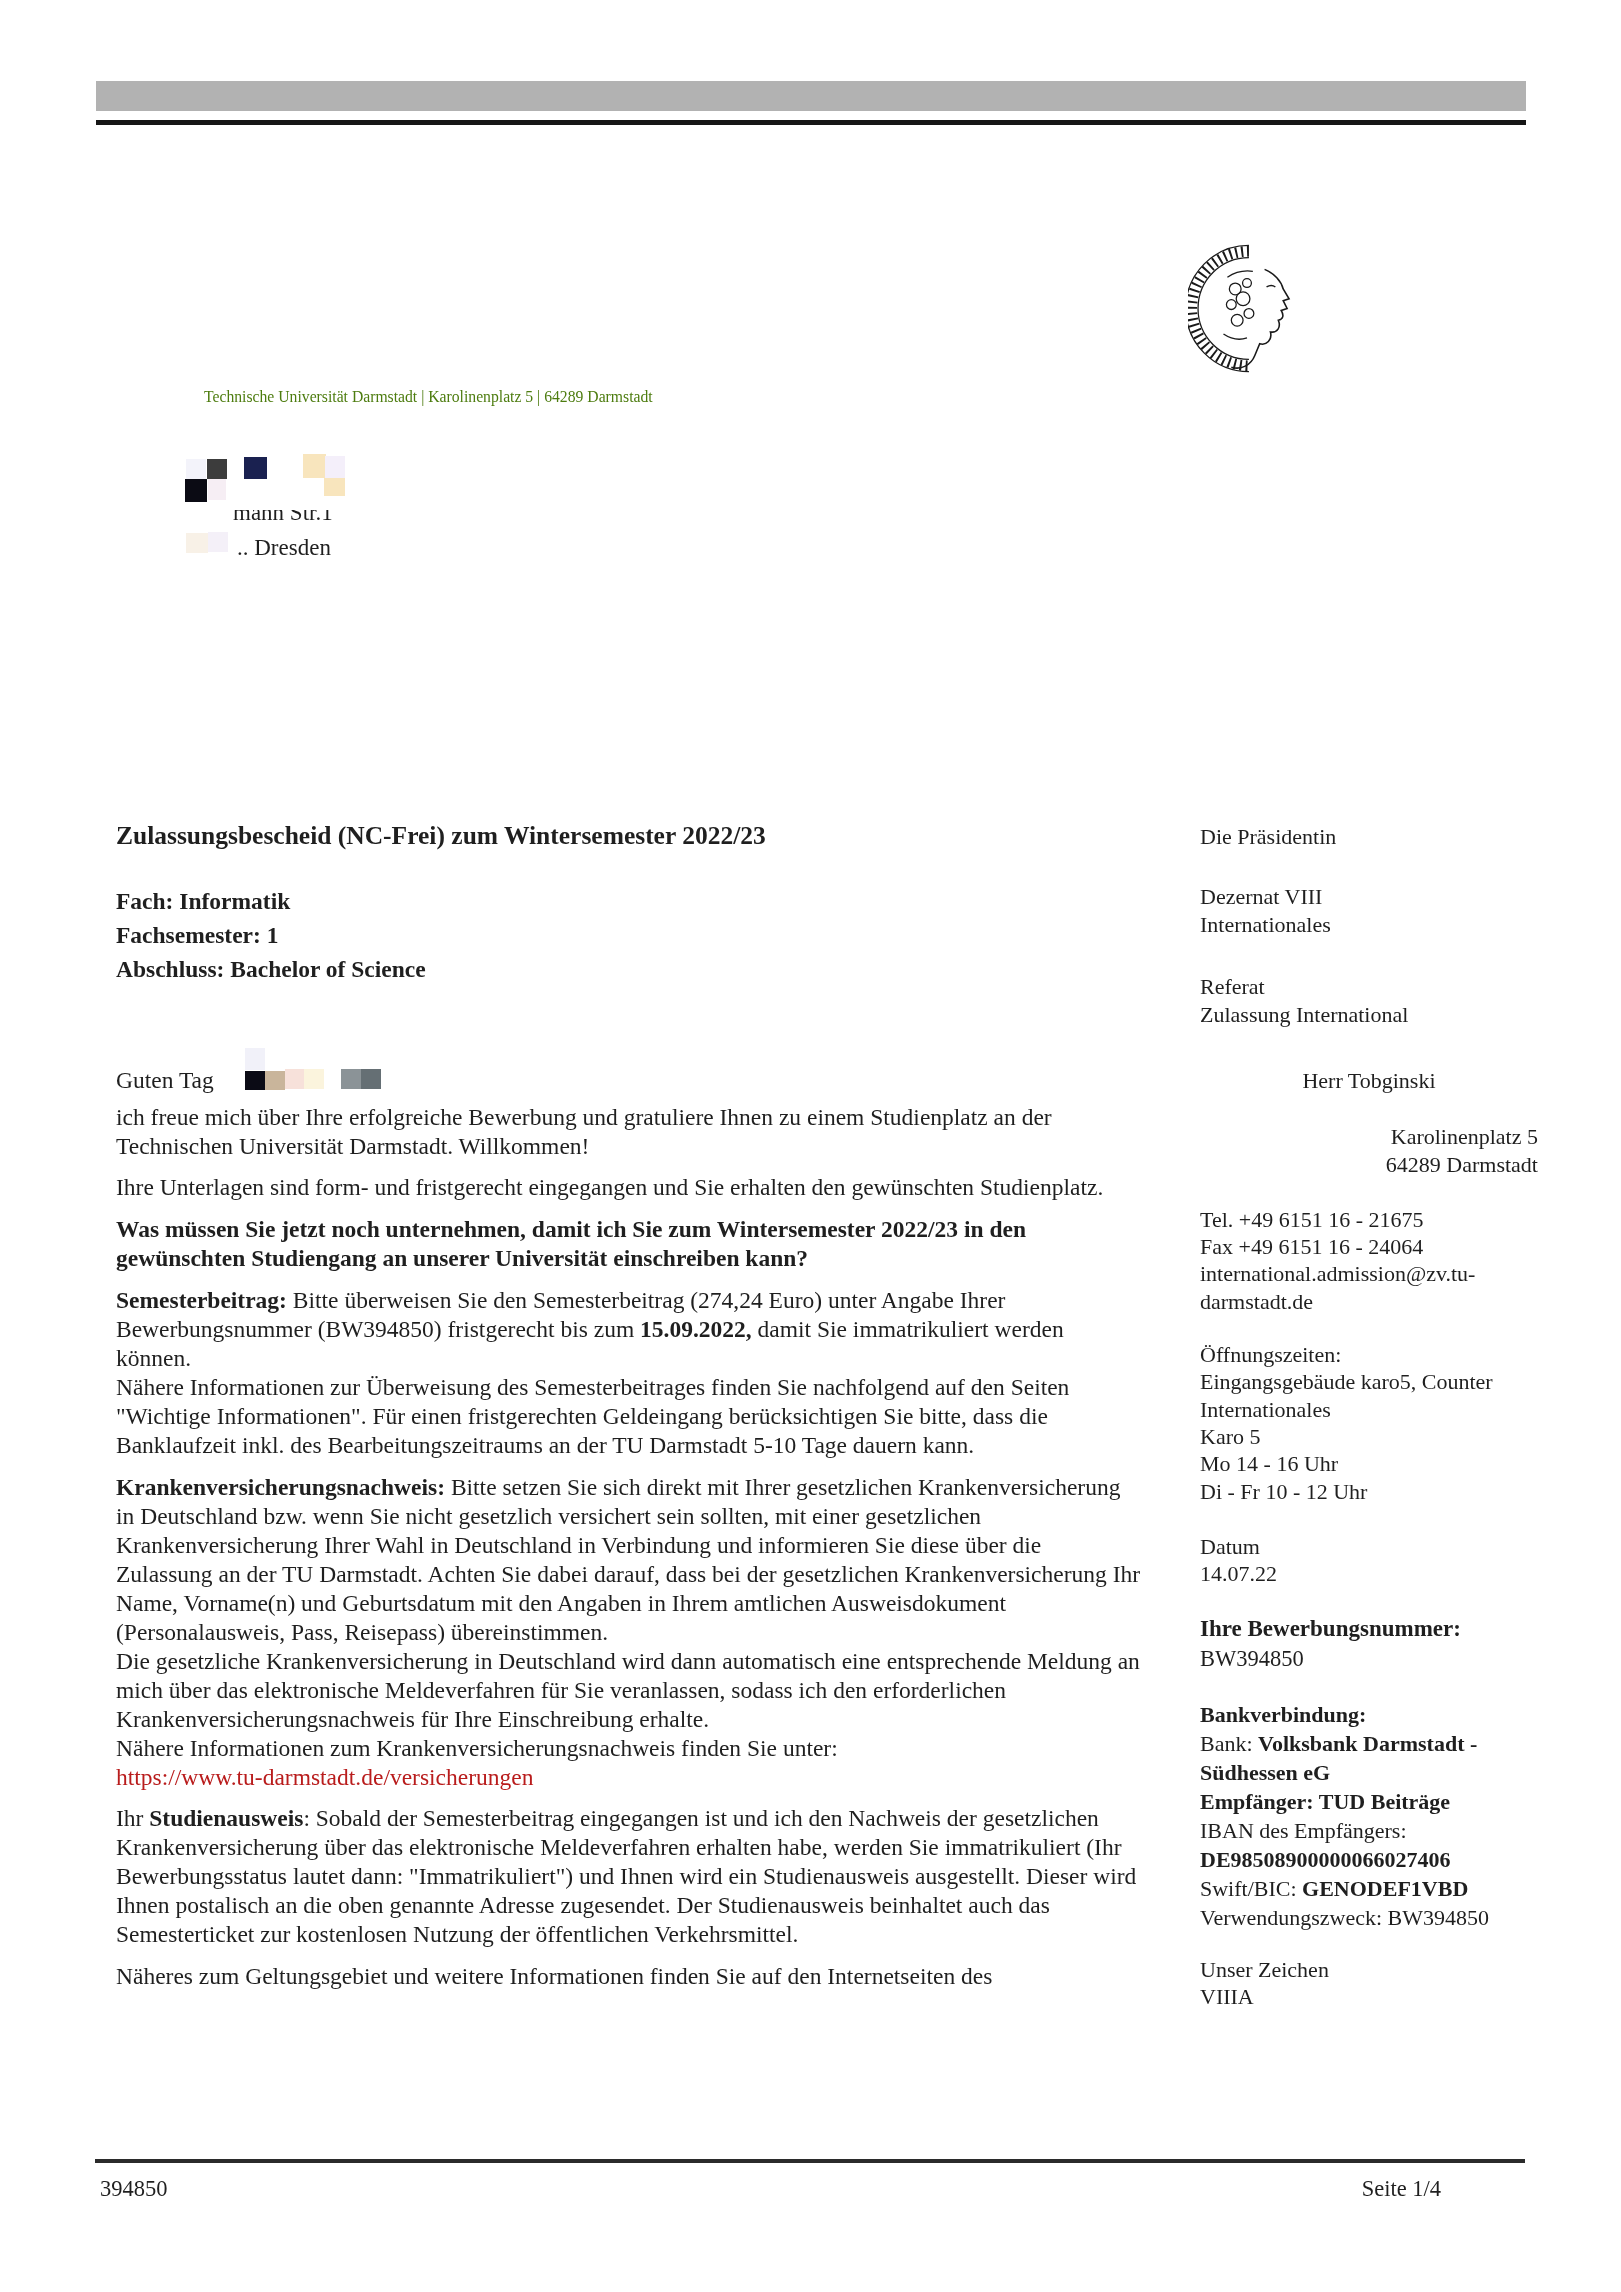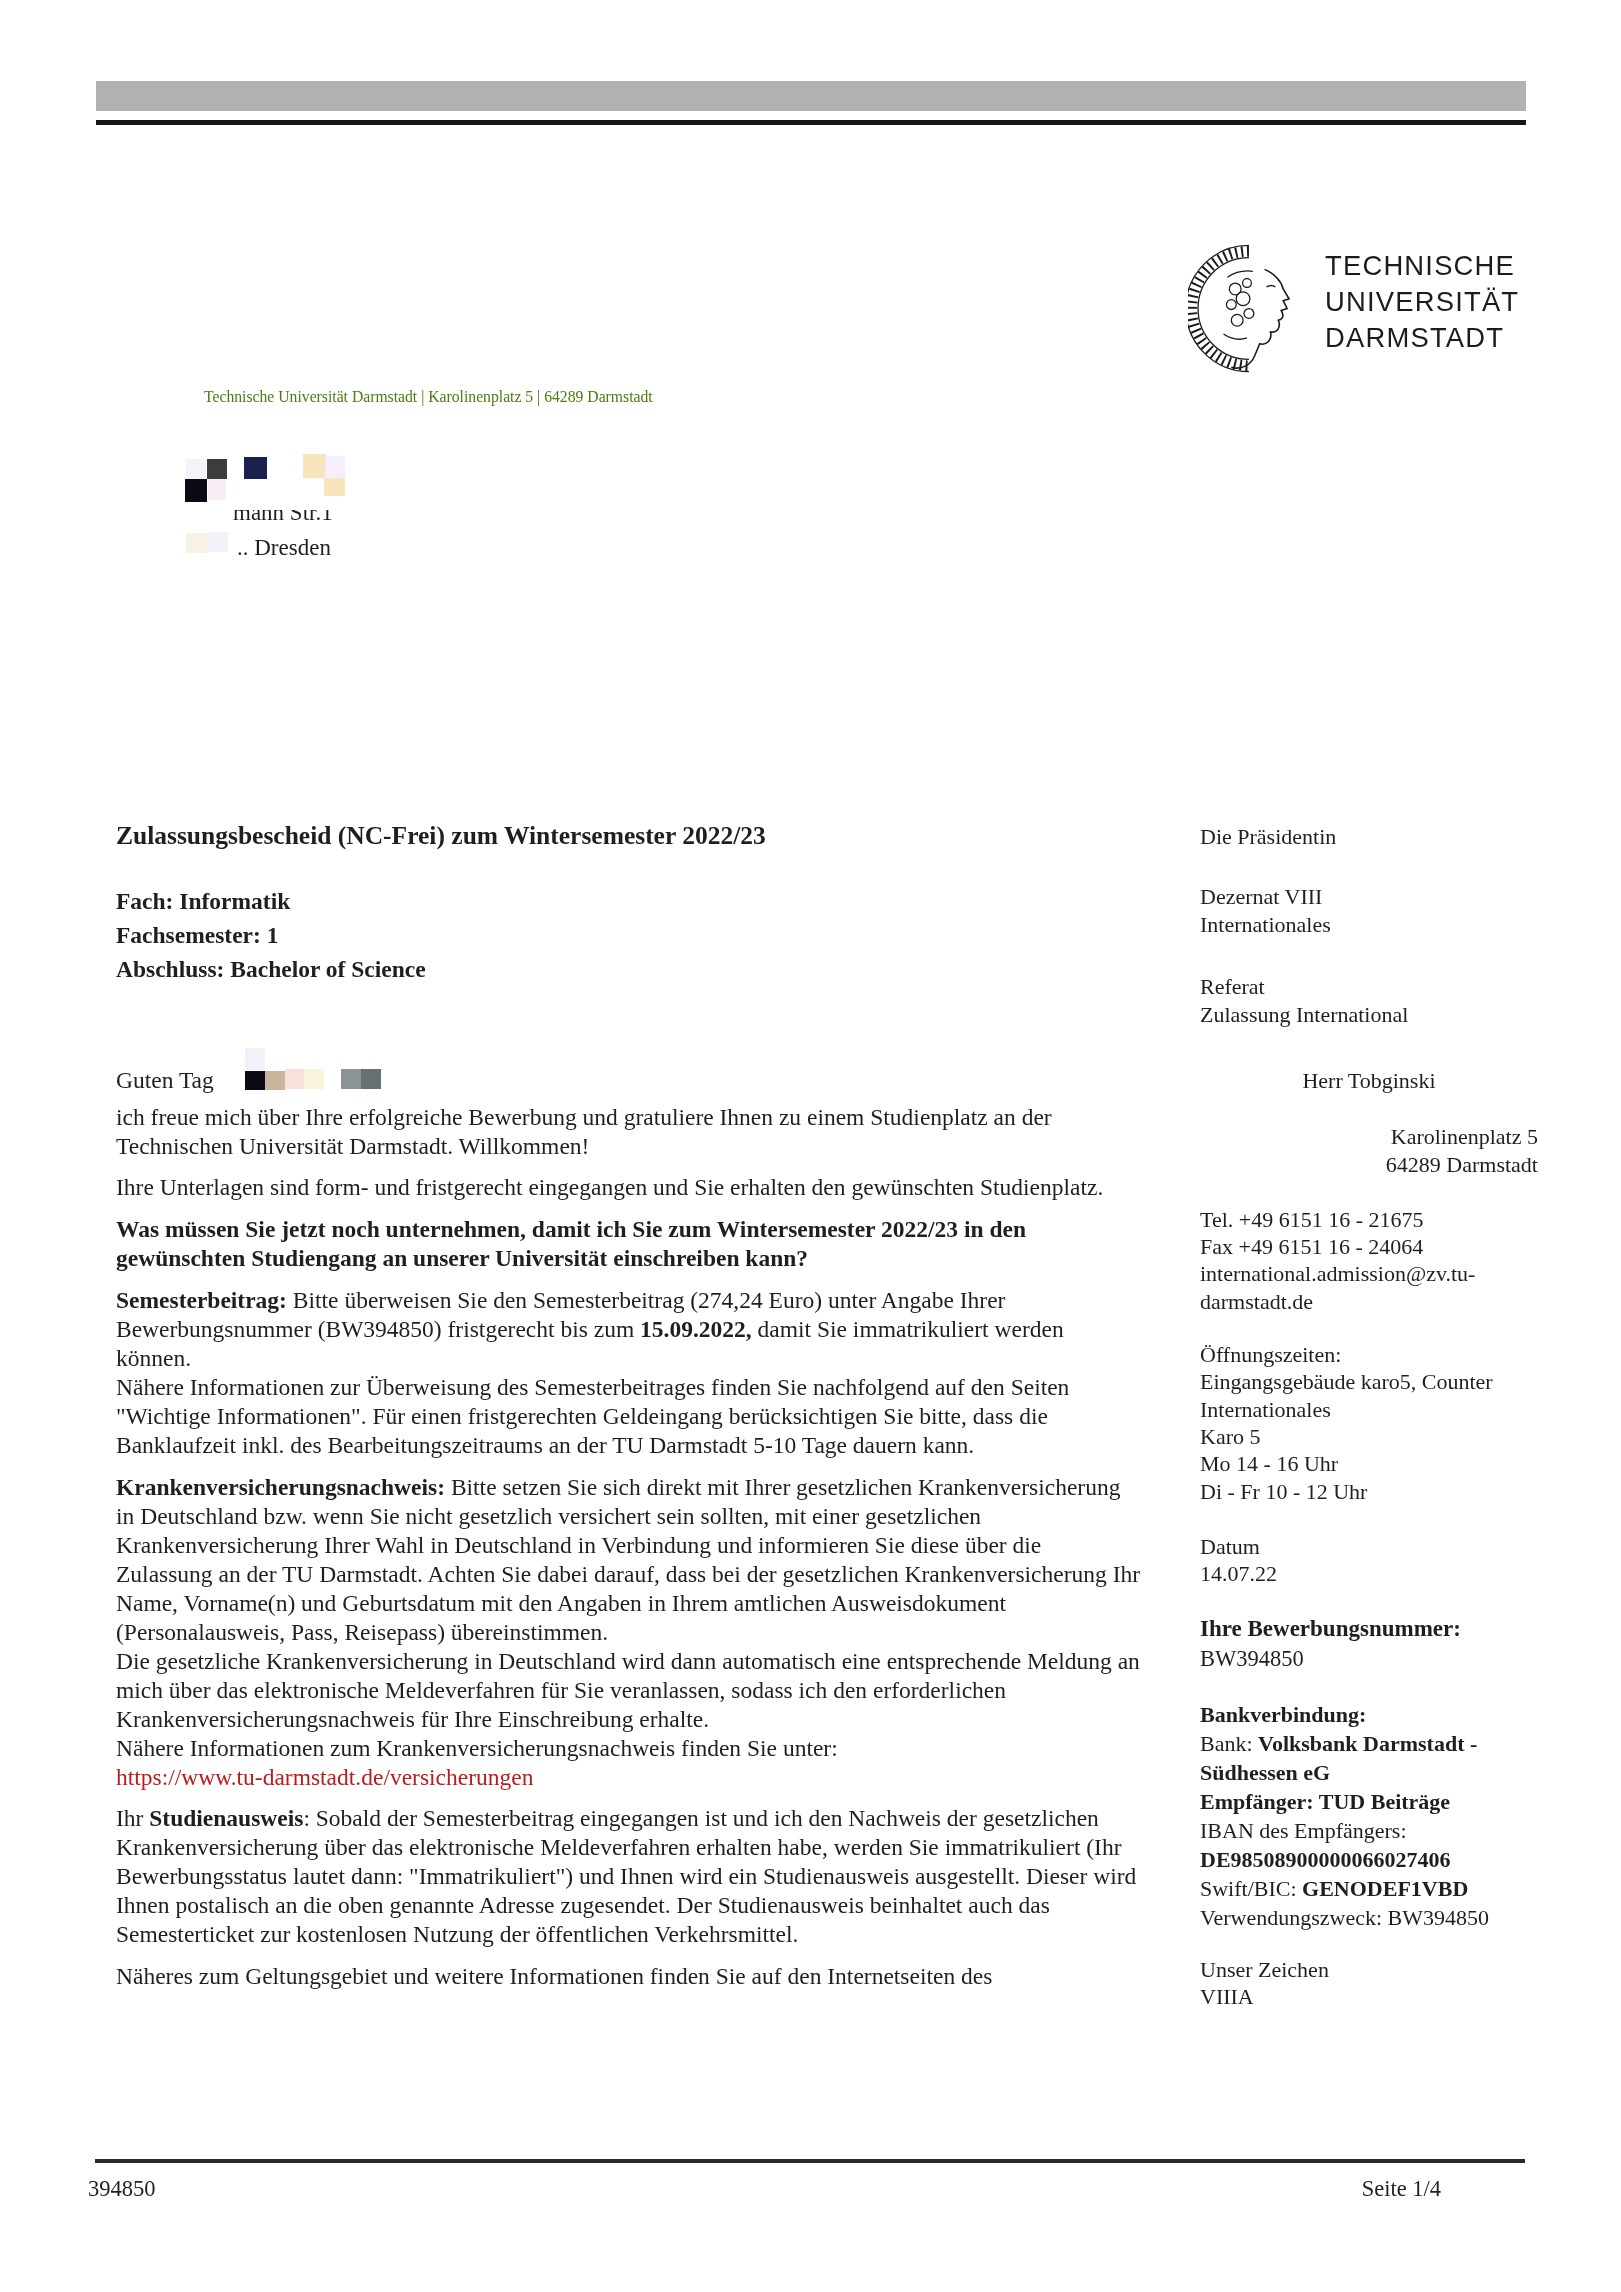--- a/index.html
+++ b/index.html
@@ -44,21 +44,21 @@
   .sec-hours   { margin-top:25.5px; }
   .sec-datum   { margin-top:27.4px; }
   .sec-bew     { margin-top:25.5px; }
   .sec-bank    { margin-top:27.4px; line-height:29px; }
   .sec-zeichen { margin-top:23.5px; }
   .bew-label { font-size:23px; font-weight:bold; line-height:31px; }
   .bew-value { font-size:22.5px; line-height:29px; }
 
   
   .f-line  { position:absolute; left:95px; top:2159px; width:1430px; height:3.9px; background:#2b2b2b; }
-  .f-left  { position:absolute; left:88px; top:2176px; font-size:22.5px; }
+  .f-left  { position:absolute; left:100px; top:2176px; font-size:22.5px; }
   .f-right { position:absolute; left:1225px; top:2176px; width:216px; text-align:right; font-size:22.5px; }
 </style>
 </head>
 <body>
 
 <div class="page">
 
   <div class="bar-gray" style="background: rgb(178, 178, 178);"></div>
   <div class="bar-black" style="background: rgb(22, 22, 22);"></div>
 
@@ -73,25 +73,20 @@
         <path d="M36 96 Q48 104 60 100" stroke-width="1.4"></path>
         <path d="M80 48 q5 -3 9 0" stroke-width="1.5"></path>
         <circle cx="48" cy="50" r="6" stroke-width="1.3"></circle>
         <circle cx="60" cy="44" r="4.5" stroke-width="1.3"></circle>
         <circle cx="44" cy="66" r="5" stroke-width="1.3"></circle>
         <circle cx="56" cy="60" r="7" stroke-width="1.3"></circle>
         <circle cx="50" cy="82" r="6" stroke-width="1.3"></circle>
         <circle cx="62" cy="75" r="5" stroke-width="1.3"></circle>
       </g>
     </svg>
-  </div>
-  <div class="logo-text">
-    <div>TECHNISCHE</div>
-    <div>UNIVERSITÄT</div>
-    <div>DARMSTADT</div>
   </div>
 
   <div class="sender">Technische Universität Darmstadt | Karolinenplatz 5 | 64289 Darmstadt</div>
   <div class="recipient">
     <div class="r1">mann Str.1</div>
     <div class="r2">.. Dresden</div>
   <div class="px" style="left: 4.9px; top: 7.8px; width: 20.6px; height: 20.6px; background: rgb(243, 243, 250);"></div>
       <div class="px" style="left: 25.5px; top: 7.8px; width: 20.6px; height: 20.6px; background: rgb(60, 60, 60);"></div>
       <div class="px" style="left: 63px; top: 5.9px; width: 22.5px; height: 22.5px; background: rgb(26, 33, 80);"></div>
       <div class="px" style="left: 122px; top: 2.9px; width: 22.5px; height: 24.5px; background: rgb(248, 229, 189);"></div>

